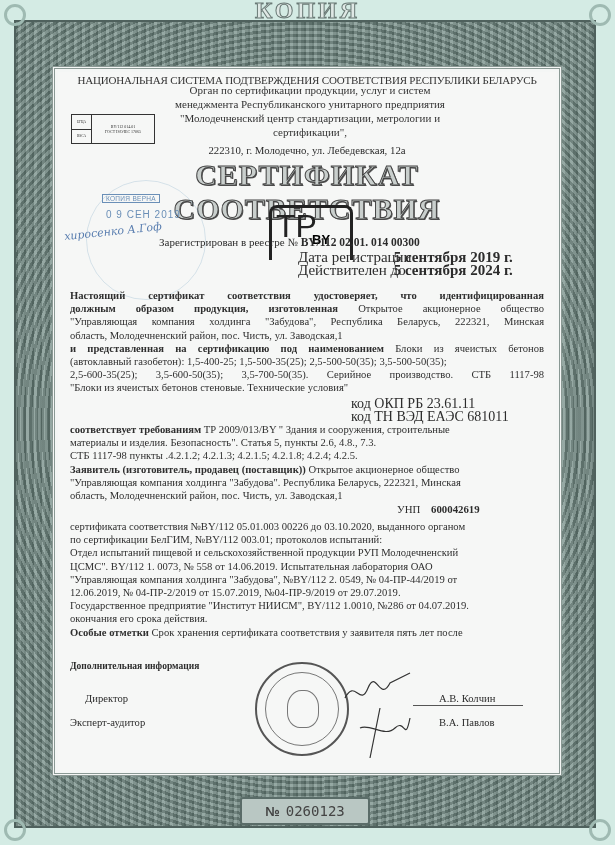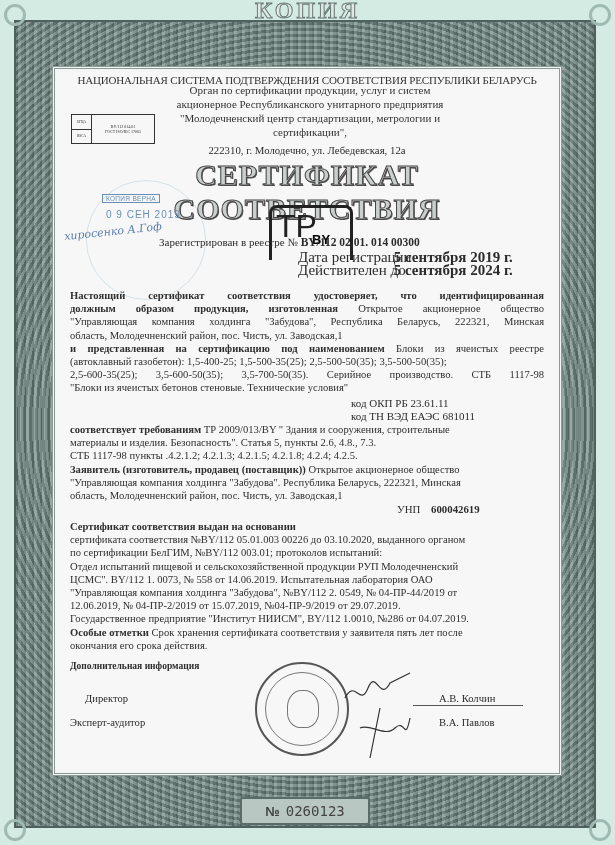--- a/index.html
+++ b/index.html
@@ -64,21 +64,21 @@
   .handwrite { position: absolute; left: 64px; top: 225px; color: #5b7fb0; font-family: "DejaVu Serif", serif; font-style: italic; font-size: 11px; transform: rotate(-6deg); }
 
   .reg-line { left: 159px; top: 236px; font-size: 11px; }
   .reg-line .num { font-weight: bold; font-size: 11.5px; }
   .dates { left: 298px; font-size: 15px; }
   .dates .lab { display: inline-block; width: 92px; }
   .dates .val { font-weight: bold; }
 
   .body { position: absolute; left: 70px; width: 474px; font-size: 10.6px; line-height: 13.2px; color: #2f2f2f; }
   .body .j { text-align: justify; text-align-last: justify; display: block; white-space: nowrap; }
-  .codes { position: absolute; left: 351px; font-size: 11px; }
+  .codes { position: absolute; left: 351px; font-size: 14px; }
 
   .sigs { position: absolute; font-size: 10.6px; }
   .seal { position: absolute; left: 255px; top: 662px; width: 94px; height: 94px; border-radius: 50%; border: 2px solid #555; }
   .seal::before { content: ""; position: absolute; inset: 8px; border-radius: 50%; border: 1px solid #777; }
   .seal::after { content: ""; position: absolute; left: 30px; top: 26px; width: 30px; height: 36px; border-radius: 45% 45% 40% 40%; border: 1px solid #777; }
   .sig-line { position: absolute; height: 1px; background: #555; }
   .sig-scribble { position: absolute; left: 340px; top: 668px; width: 80px; height: 100px; }
 
   .serial-box {
     position: absolute; left: 240px; top: 797px; width: 130px; height: 28px;
@@ -97,21 +97,21 @@
   <div class="corner" style="left:589px;top:4px;"></div>
   <div class="corner" style="left:4px;top:819px;"></div>
   <div class="corner" style="left:589px;top:819px;"></div>
   <div class="inner-border"></div>
   <div class="inner-paper"></div>
 
   <div class="kopiya">КОПИЯ</div>
 
   <div class="t natsys">НАЦИОНАЛЬНАЯ СИСТЕМА ПОДТВЕРЖДЕНИЯ СООТВЕТСТВИЯ РЕСПУБЛИКИ БЕЛАРУСЬ</div>
   <div class="t organ" style="top:84px">Орган по сертификации продукции, услуг и систем</div>
-  <div class="t organ" style="top:98px">акционерное Республиканского унитарного предприятия</div>
+  <div class="t organ" style="top:98px">менеджмента Республиканского унитарного предприятия</div>
   <div class="t organ" style="top:112px">"Молодечненский центр стандартизации, метрологии и</div>
   <div class="t organ" style="top:126px">сертификации",</div>
 
   <div class="accr-box">
     <div class="accr-left">
       <div>БГЦА</div>
       <div>BSCA</div>
     </div>
     <div class="accr-right">
       <span>BY/112 014.01</span>
@@ -143,21 +143,21 @@
   <div class="t dates" style="top:264px">
     <span class="lab">Действителен до</span>
     <span class="val">5 сентября 2024 г.</span>
   </div>
 
   <div class="body" style="top:289px">
     <span class="j b">Настоящий сертификат соответствия удостоверяет, что идентифицированная</span>
     <span class="j"><b>должным образом продукция, изготовленная</b> <span>Открытое акционерное общество</span></span>
     <span class="j">"Управляющая компания холдинга "Забудова", Республика Беларусь, 222321, Минская</span>
     <div>область, Молодечненский район, пос. Чисть, ул. Заводская,1</div>
-    <span class="j"><b>и представленная на сертификацию под наименованием</b> <span>Блоки из ячеистых реестре</span></span>
+    <span class="j"><b>и представленная на сертификацию под наименованием</b> <span>Блоки из ячеистых бетонов</span></span>
     <div>(автоклавный газобетон): 1,5-400-25; 1,5-500-35(25); 2,5-500-50(35); 3,5-500-50(35);</div>
     <span class="j">2,5-600-35(25); 3,5-600-50(35); 3,5-700-50(35). Серийное производство. СТБ 1117-98</span>
     <div>"Блоки из ячеистых бетонов стеновые. Технические условия"</div>
   </div>
 
   <div class="codes t" style="top:397px">код ОКП РБ   23.61.11</div>
   <div class="codes t" style="top:410px">код ТН ВЭД ЕАЭС   681011</div>
 
   <div class="body" style="top:423px">
     <div><b>соответствует требованиям</b> <span>ТР 2009/013/BY " Здания и сооружения, строительные</span></div>
@@ -170,30 +170,29 @@
     <div>"Управляющая компания холдинга "Забудова". Республика Беларусь, 222321, Минская</div>
     <div>область, Молодечненский район, пос. Чисть, ул. Заводская,1</div>
   </div>
 
   <div class="t" style="left:397px;top:503px;font-size:10.8px;">
     <span>УНП</span>&nbsp;&nbsp;&nbsp;
     <b>600042619</b>
   </div>
 
   <div class="body" style="top:520px">
-    <div class="b">Сертификат соответствия выдан на основании</div>
     <div>сертификата соответствия №BY/112 05.01.003 00226 до 03.10.2020, выданного органом</div>
     <div>по сертификации БелГИМ, №BY/112 003.01; протоколов испытаний:</div>
     <div>Отдел испытаний пищевой и сельскохозяйственной продукции РУП Молодечненский</div>
     <div>ЦСМС". BY/112 1. 0073, № 558 от 14.06.2019. Испытательная лаборатория ОАО</div>
     <div>"Управляющая компания холдинга "Забудова", №BY/112 2. 0549, № 04-ПР-44/2019 от</div>
     <div>12.06.2019, № 04-ПР-2/2019 от 15.07.2019, №04-ПР-9/2019 от 29.07.2019.</div>
     <div>Государственное предприятие "Институт НИИСМ", BY/112 1.0010, №286 от 04.07.2019.</div>
+    <div>окончания его срока действия.</div>
     <div><b>Особые отметки</b> <span>Срок хранения сертификата соответствия у заявителя пять лет после</span></div>
-    <div>окончания его срока действия.</div>
   </div>
 
   <div class="t b" style="left:70px;top:660px;font-size:9.5px;">Дополнительная информация</div>
 
   <div class="sigs t" style="left:70px;top:692px;margin-left:15px;">Директор</div>
   <div class="sigs t" style="left:70px;top:716px;">Эксперт-аудитор</div>
   <div class="seal"></div>
   <svg class="sig-scribble" viewBox="0 0 80 100">
     <path d="M5 30 C15 10, 20 40, 28 20 S40 35, 50 15 L70 5" stroke="#333" stroke-width="1.2" fill="none"></path>
     <path d="M40 40 L30 90 M20 60 C30 55, 45 70, 55 60 S65 75, 70 50" stroke="#333" stroke-width="1.2" fill="none"></path>

